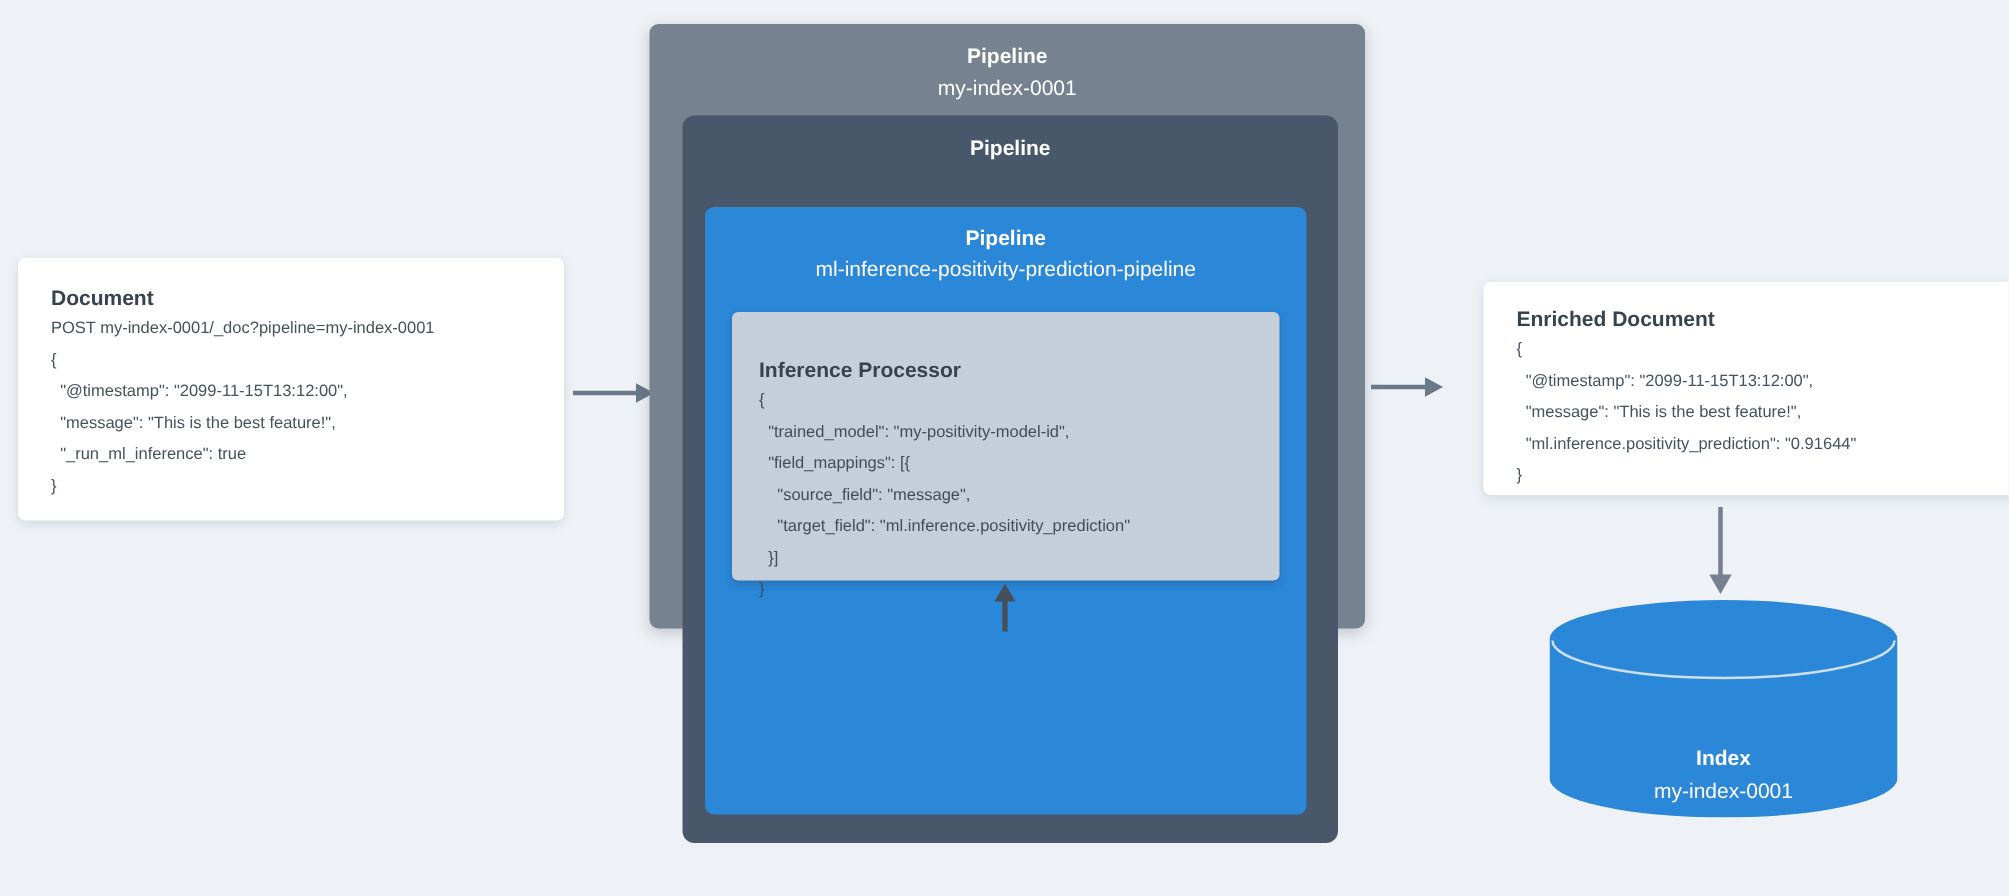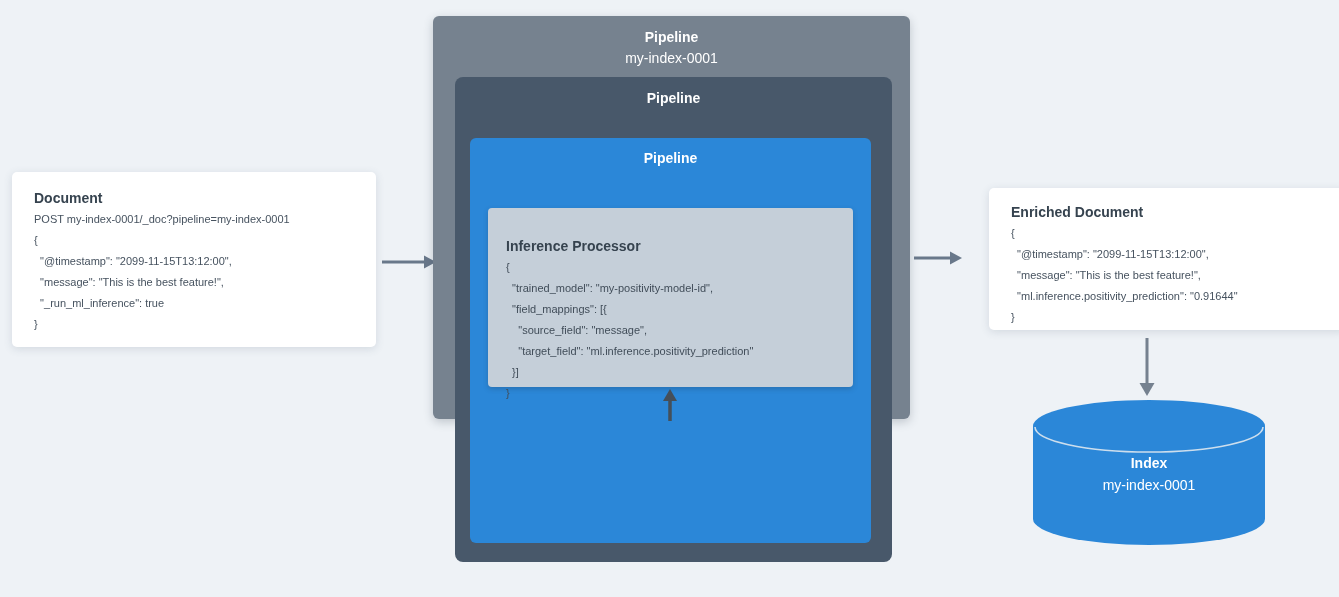--- a/index.html
+++ b/index.html
@@ -83,21 +83,21 @@
 
   
   .arrow { position: absolute; }
 
   
   .cylinder-wrap { position: absolute; left: 1033px; top: 400px; width: 232px; height: 145px; }
   .cylinder-label {
     position: absolute; left: 0; top: 52px; width: 100%;
     text-align: center; color: #ffffff;
   }
-  .cylinder-label .cy-title { font-size: 14px; font-weight: bold; line-height: 22px; }
+  .cylinder-label .cy-title { font-size: 14px; font-weight: bold; line-height: 22px; margin-top: 42px; }
   .cylinder-label .cy-name  { font-size: 14px; line-height: 22px; }
 </style>
 </head>
 <body>
 
 <div class="canvas">
 
   <div class="card doc-card">
     <div class="card-title">Document</div>
     <div class="card-code">POST my-index-0001/_doc?pipeline=my-index-0001
@@ -120,20 +120,21 @@
     </div>
 
     <div class="box-dark">
       <div class="box-heading bh-dark">
         <div class="bh-title">Pipeline</div>
       </div>
 
       <div class="box-blue">
         <div class="box-heading bh-blue">
           <div class="bh-title">Pipeline</div>
+          <div class="bh-name">ml-inference-positivity-prediction-pipeline</div>
         </div>
 
         <div class="processor">
           <div class="card-title">Inference Processor</div>
           <div class="card-code">{
   "trained_model": "my-positivity-model-id",
   "field_mappings": [{
     "source_field": "message",
     "target_field": "ml.inference.positivity_prediction"
   }]

